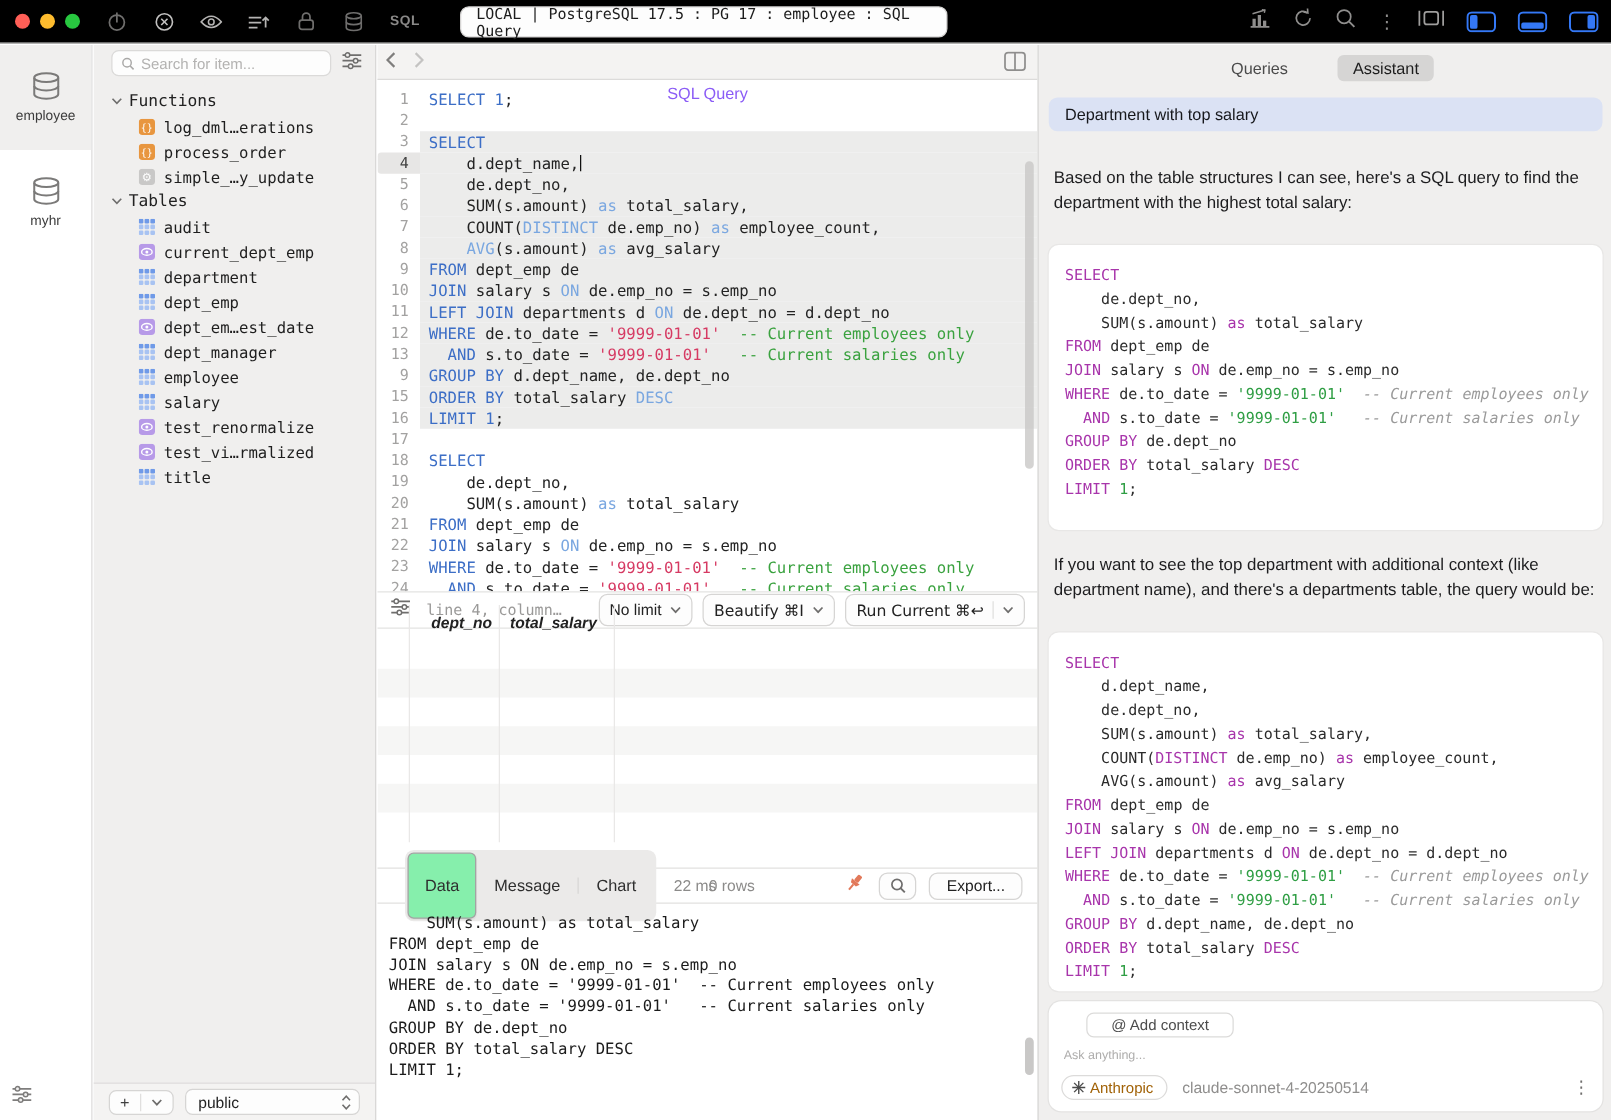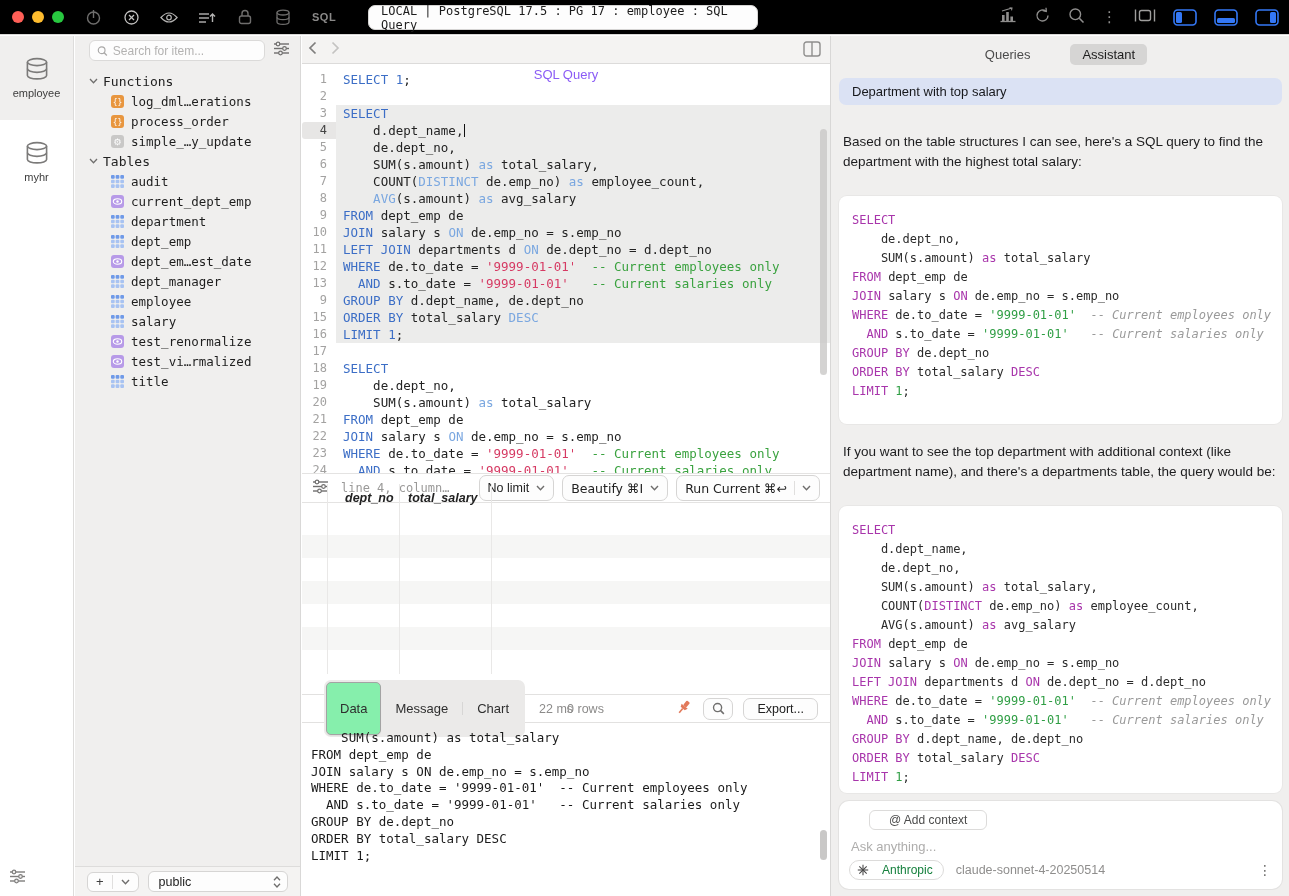--- a/index.html
+++ b/index.html
@@ -130,25 +130,25 @@
   .ai-par { position:absolute; left:12px; width:437px; font-size:13.5px; color:#1d1d1f; line-height:20px; }
   #ai-p1 { top:96px; } #ai-p2 { top:406px; }
   .ai-card { position:absolute; left:8px; width:443px; background:#fff; border-radius:8px; box-shadow:0 0 0 1px rgba(0,0,0,.03);
     padding:15px 13px; overflow:hidden; }
   #ai-code1 { top:160px; height:228px; } #ai-code2 { top:470px; height:287px; }
   .ai-code-line { font-family:"DejaVu Sans Mono","Liberation Mono",monospace; font-size:12px; line-height:19px; white-space:pre; }
   #ai-input { position:absolute; left:8px; top:765px; width:443px; height:88px; background:#fff; border-radius:10px;
     box-shadow:0 0 0 1px rgba(0,0,0,.05); }
   #ctx-chip { position:absolute; left:10px; top:9px; border:1px solid #dcdbda; border-radius:6px; font-size:12px; color:#4c4c4c;
     padding:2px 19px;margin-left:20px; }
-  #ask-input { position:absolute; left:12px; top:38px; width:410px; border:none; outline:none; font-size:13px; color:#333; background:transparent; }
+  #ask-input { position:absolute; left:12px; top:38px; width:410px; border:none; outline:none; font-size:10px; color:#333; background:transparent; }
   #ask-input::placeholder { color:#aeadac; }
   #model-row { position:absolute; left:10px; bottom:9px; right:10px; display:flex; align-items:center; gap:12px; }
-  #provider-chip { display:flex; align-items:center; gap:13px; border:1px solid #dcdbda; border-radius:11px; padding:2px 10px 2px 7px;
-    font-size:12px; color:#15803d; }
+  #provider-chip { display:flex; align-items:center; gap:3px; border:1px solid #dcdbda; border-radius:11px; padding:2px 10px 2px 7px;
+    font-size:12px; color:#a16207; }
   #model-name { font-size:12.5px; color:#8f8e8d; }
   #ai-more { margin-left:auto; color:#6f6e6d; font-size:14px; }
 </style>
 </head>
 <body>
 
 <div id="app">
 
   <div id="titlebar">
     <div class="traffic" id="tl-close"></div>

